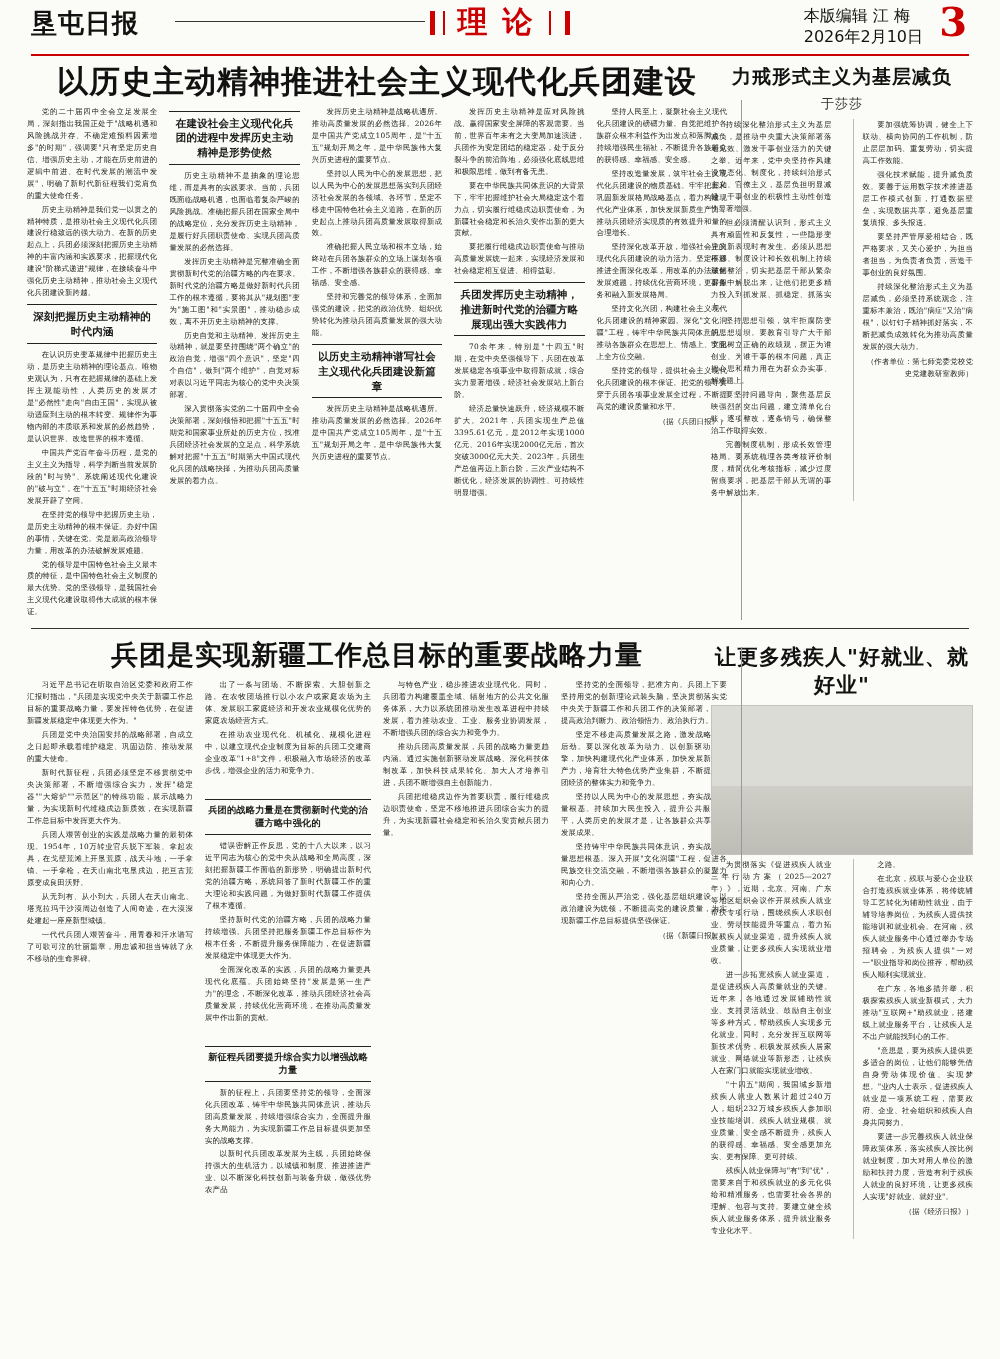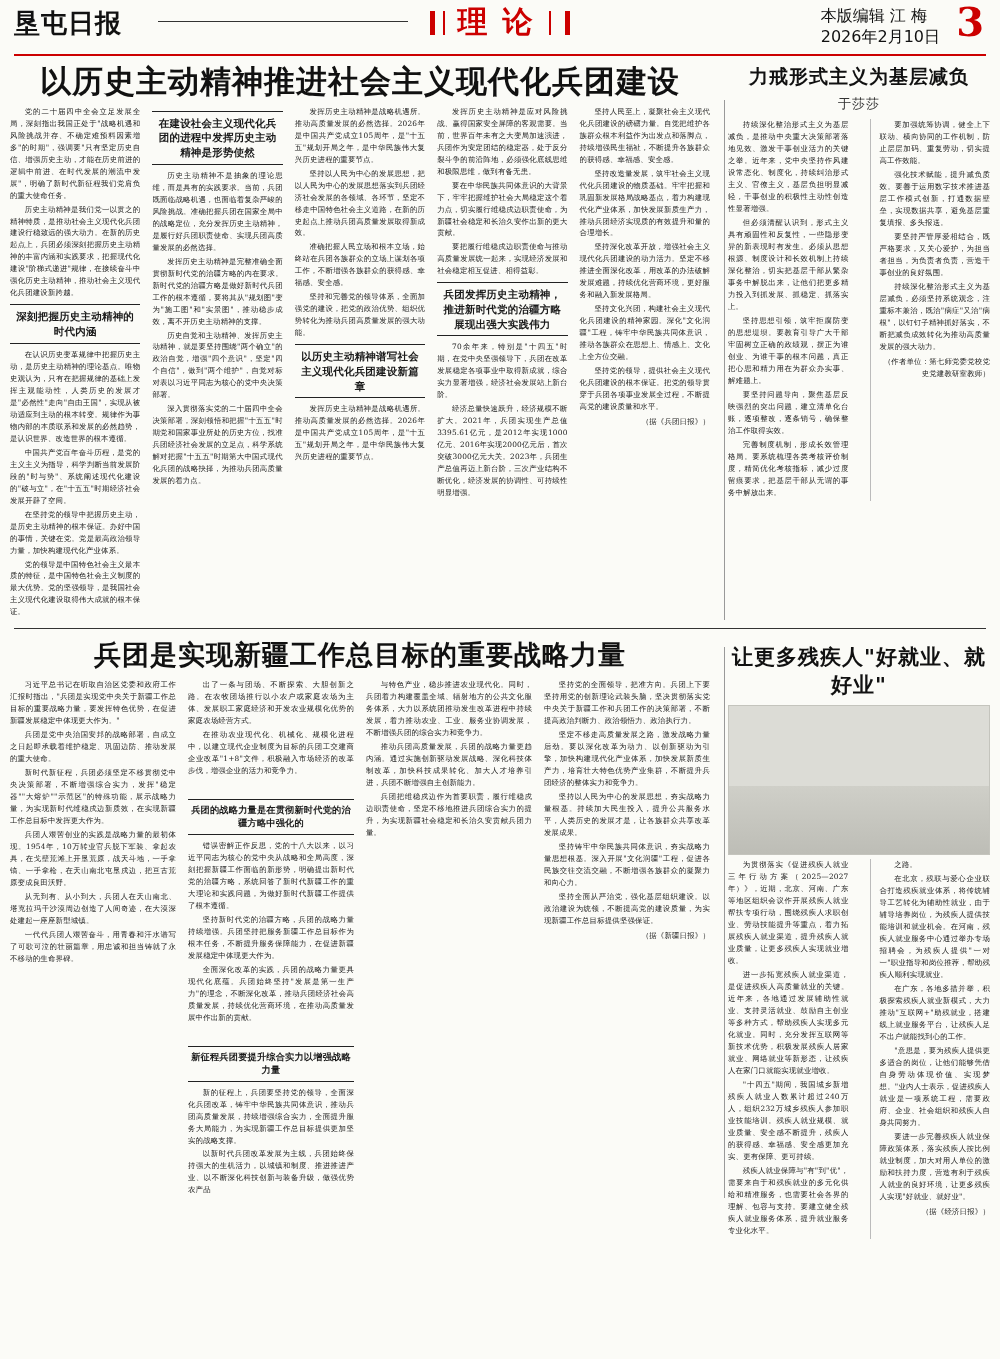--- a/index.html
+++ b/index.html
@@ -4,21 +4,21 @@
 <style>
   * { box-sizing: border-box; }
   html, body { margin:0; padding:0; }
   body {
     width:1000px; height:1359px;
     background:#fbfbf7;
     font-family:"DejaVu Sans","Liberation Sans",sans-serif;
     color:#111;
     overflow:hidden;
   }
-  .page { position:relative; width:1000px; height:1359px; padding:0 10px; }
+  .page { position:relative; width:1000px; height:1359px; padding:0 27px; }
 
   
   .masthead { position:relative; height:52px; }
   .logo {
     position:absolute; left:4px; top:6px;
     font-family:"DejaVu Serif","Liberation Serif",serif;
     font-weight:bold; font-size:26px; letter-spacing:1px;
     color:#111;
   }
   .logo-rule {
@@ -178,21 +178,21 @@
       <div class="h-main">以历史主动精神推进社会主义现代化兵团建设</div>
 
       <div class="grid-top" style="grid-template-columns:1fr 1fr 1fr 1fr 1fr; width:700px;">
 
         <div class="col-text">
           <p>党的二十届四中全会立足发展全局，深刻指出我国正处于"战略机遇和风险挑战并存、不确定难预料因素增多"的时期"，强调要"只有坚定历史自信、增强历史主动，才能在历史前进的逻辑中前进、在时代发展的潮流中发展"，明确了新时代新征程我们党肩负的重大使命任务。</p>
           <p>历史主动精神是我们党一以贯之的精神特质，是推动社会主义现代化兵团建设行稳致远的强大动力。在新的历史起点上，兵团必须深刻把握历史主动精神的丰富内涵和实践要求，把握现代化建设"阶梯式递进"规律，在接续奋斗中强化历史主动精神，推动社会主义现代化兵团建设新跨越。</p>
           <div class="boxhead">深刻把握历史主动精神的时代内涵</div>
           <p>在认识历史变革规律中把握历史主动，是历史主动精神的理论基点。唯物史观认为，只有在把握规律的基础上发挥主观能动性，人类历史的发展才是"必然性"走向"自由王国"，实现从被动适应到主动的根本转变。规律作为事物内部的本质联系和发展的必然趋势，是认识世界、改造世界的根本遵循。</p>
           <p>中国共产党百年奋斗历程，是党的主义主义为指导，科学判断当前发展阶段的"时与势"、系统阐述现代化建设的"破与立"，在"十五五"时期经济社会发展开辟了空间。</p>
-          <p>在坚持党的领导中把握历史主动，是历史主动精神的根本保证。办好中国的事情，关键在党。党是最高政治领导力量，加快构建现代化产业体系。</p>
+          <p>在坚持党的领导中把握历史主动，是历史主动精神的根本保证。办好中国的事情，关键在党。党是最高政治领导力量，用改革的办法破解发展难题。</p>
           <p>党的领导是中国特色社会主义最本质的特征，是中国特色社会主义制度的最大优势。党的坚强领导，是我国社会主义现代化建设取得伟大成就的根本保证。</p>
         </div>
 
         <div class="col-text">
           <div class="boxhead">在建设社会主义现代化兵团的进程中发挥历史主动精神是形势使然</div>
           <p>历史主动精神不是抽象的理论思维，而是具有的实践要求。当前，兵团既面临战略机遇，也面临着复杂严峻的风险挑战。准确把握兵团在国家全局中的战略定位，充分发挥历史主动精神，是履行好兵团职责使命、实现兵团高质量发展的必然选择。</p>
           <p>发挥历史主动精神是完整准确全面贯彻新时代党的治疆方略的内在要求。新时代党的治疆方略是做好新时代兵团工作的根本遵循，要将其从"规划图"变为"施工图"和"实景图"，推动稳步成效，离不开历史主动精神的支撑。</p>
           <p>历史自觉和主动精神、发挥历史主动精神，就是要坚持围绕"两个确立"的政治自觉，增强"四个意识"，坚定"四个自信"，做到"两个维护"，自觉对标对表以习近平同志为核心的党中央决策部署。</p>
           <p>深入贯彻落实党的二十届四中全会决策部署，深刻领悟和把握"十五五"时期党和国家事业所处的历史方位，找准兵团经济社会发展的立足点，科学系统解对把握"十五五"时期第大中国式现代化兵团的战略抉择，为推动兵团高质量发展的着力点。</p>
         </div>

